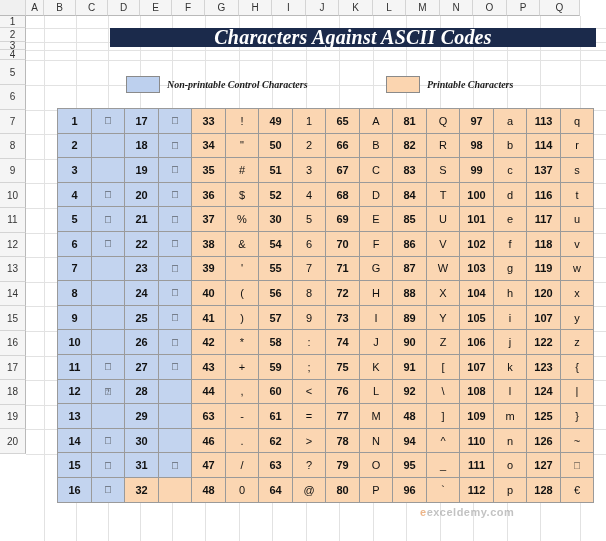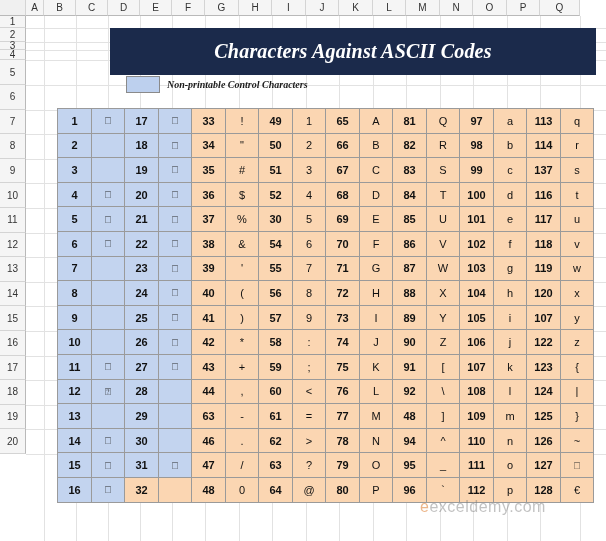--- a/index.html
+++ b/index.html
@@ -154,26 +154,27 @@
   td.peach { background: #fbd6b2; }
   .ctrl-glyph {
     font-family: "DejaVu Sans", sans-serif;
     font-size: 10px;
     color: #2b2b2b;
   }
 
   
   .watermark {
     position: absolute;
-    font-size: 16px;
-    font-weight: normal;
+    font-size: 11px;
+    font-weight: bold;
     font-family: "Liberation Sans", sans-serif;
     color: rgba(120,120,120,0.45);
     letter-spacing: 0.5px;
     pointer-events: none;
+    margin-top: 8px;
   }
   .watermark .wm-accent { color: rgba(220,120,40,0.55); }
 </style>
 </head>
 <body>
 
 <div class="sheet">
 
   <div class="col-head-row" id="col-head-row" style="width: 580px;">
       <div class="col-head corner-box" style="width: 26px;"></div>
@@ -252,25 +253,29 @@
       <div class="gridline-h" style="top: 265.8px;"></div>
       <div class="gridline-h" style="top: 290.4px;"></div>
       <div class="gridline-h" style="top: 315px;"></div>
       <div class="gridline-h" style="top: 339.6px;"></div>
       <div class="gridline-h" style="top: 364.2px;"></div>
       <div class="gridline-h" style="top: 388.8px;"></div>
       <div class="gridline-h" style="top: 413.4px;"></div>
       <div class="gridline-h" style="top: 438px;"></div>
     </div>
 
-  <div class="title-banner" style="left:110px; top:28px; width:486px; height:47px;">Characters Against ASCII Codes</div>
+  <div class="title-banner" style="left:110px; top:28px; width:486px; height:19px;">Characters Against ASCII Codes</div>
 
   <div class="legend" style="left:126px; top:76px;">
     <span class="legend-swatch blue"></span>
     <span class="legend-label">Non-printable Control Characters</span>
+  </div>
+  <div class="legend" style="left:386px; top:76px;">
+    <span class="legend-swatch peach"></span>
+    <span class="legend-label">Printable Characters</span>
   </div>
 
   <table class="ascii-table" id="ascii-table" style="left:57px; top:108px; width:534px;">
     <colgroup>
       <col style="width:34px">
         <col style="width:33px">
       <col style="width:34px">
         <col style="width:33px">
       <col style="width:34px">
         <col style="width:33px">

